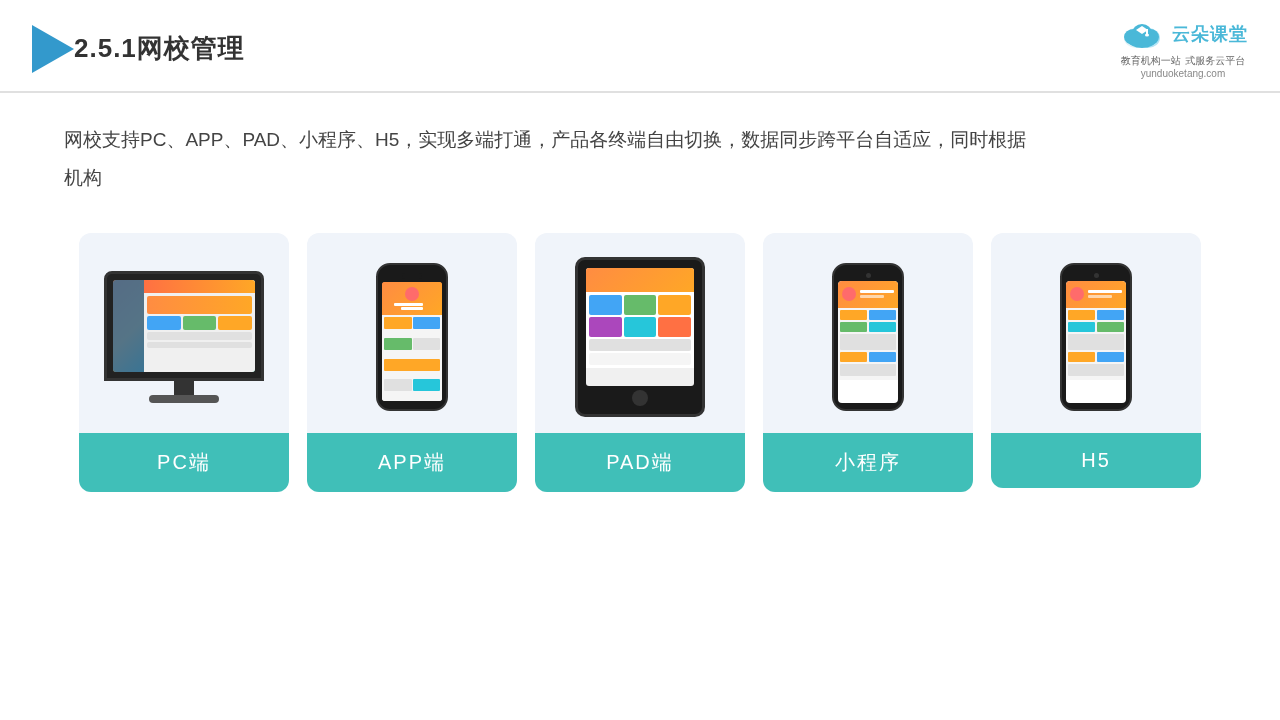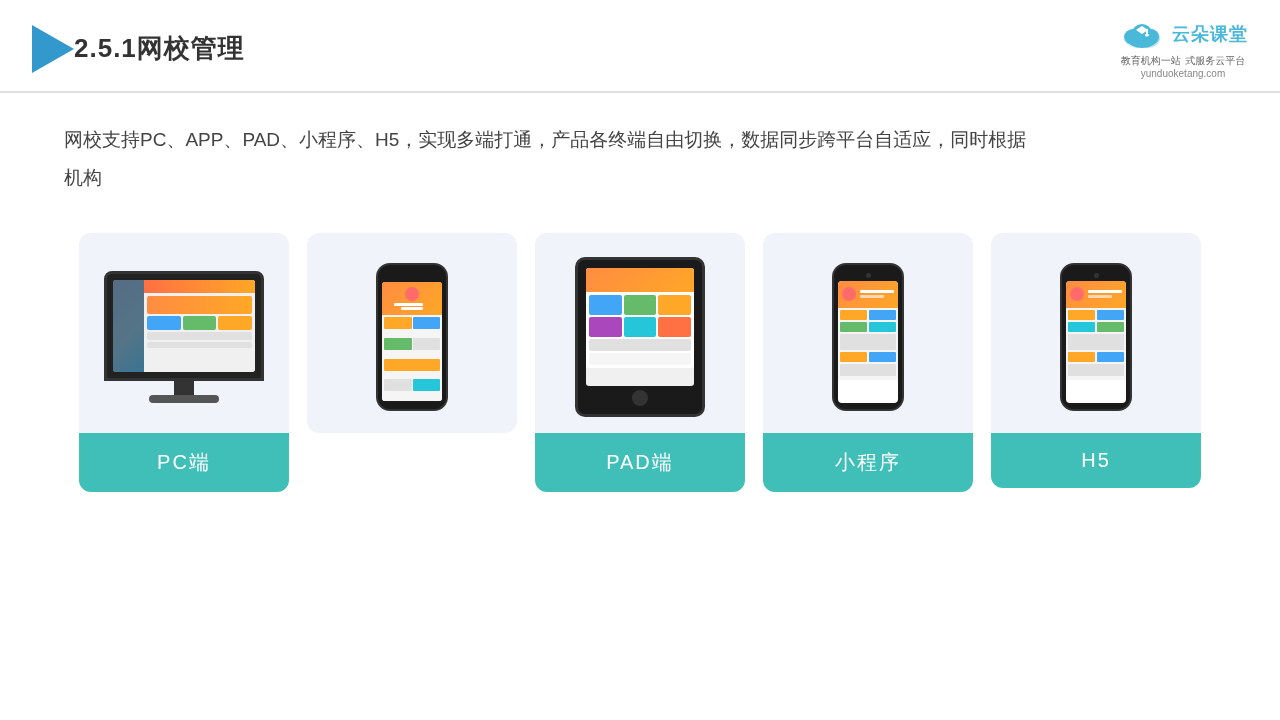--- a/index.html
+++ b/index.html
@@ -449,20 +449,21 @@
             <div class="phone-card-item" style="background:#42a5f5;"></div>
             <div class="phone-card-item" style="background:#66bb6a;"></div>
             <div class="phone-card-item" style="background:#e0e0e0;"></div>
             <div class="phone-card-item" style="background:#ffa726;grid-column:span 2;"></div>
             <div class="phone-card-item" style="background:#e0e0e0;"></div>
             <div class="phone-card-item" style="background:#26c6da;"></div>
           </div>
         </div>
       </div>
     </div>
+    <div class="card-label">APP端</div>
   </div>
 
   <div class="card">
     <div class="card-image-area">
       <div class="tablet-frame">
         <div class="tablet-screen">
           <div class="tablet-screen-header"></div>
           <div class="tablet-screen-body">
             <div class="tablet-card tc1"></div>
             <div class="tablet-card tc2"></div>

